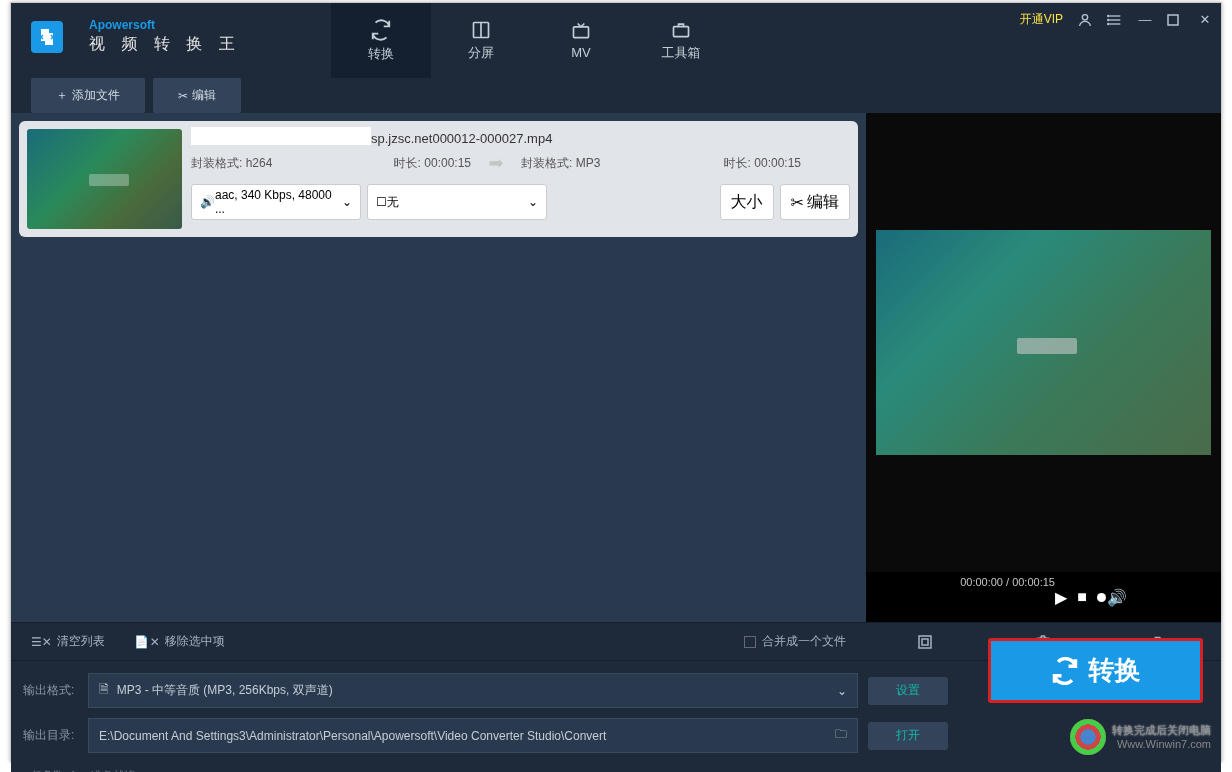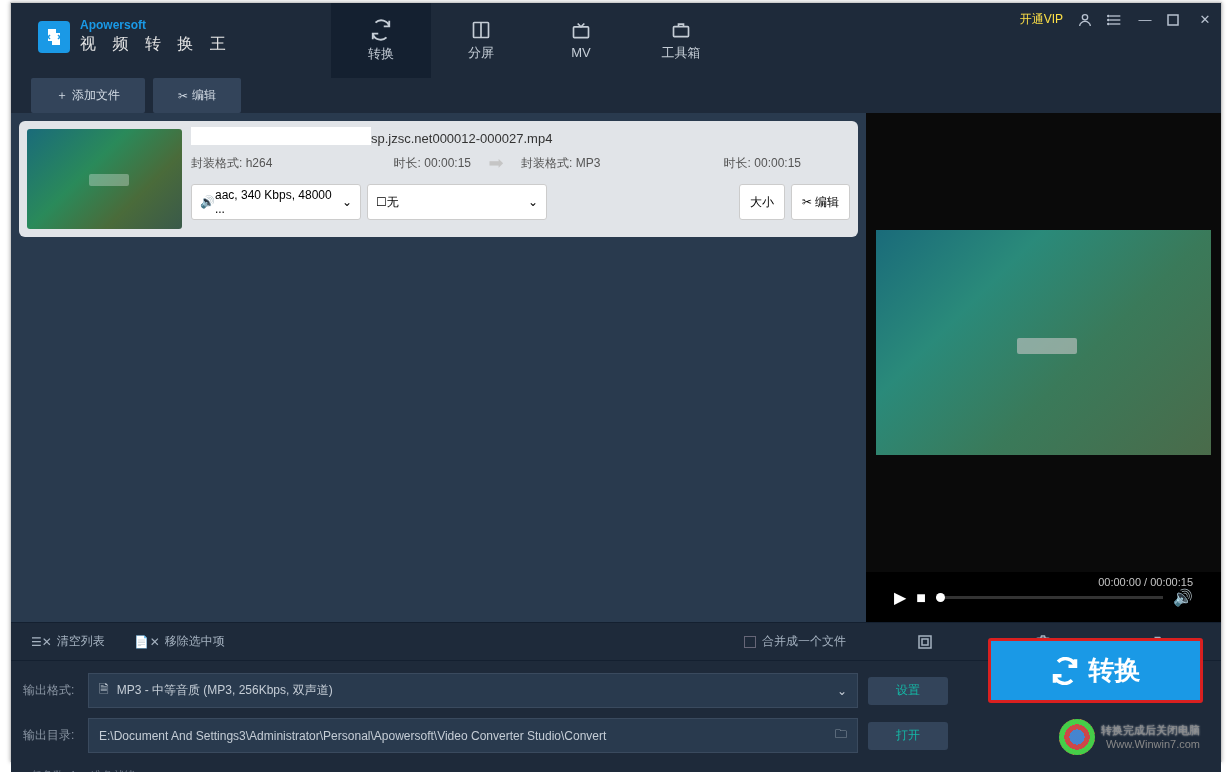--- a/index.html
+++ b/index.html
@@ -1,19 +1,19 @@
 <!DOCTYPE html>
 <html><head>
 <meta charset="utf-8">
 <style>
 *{margin:0;padding:0;box-sizing:border-box;font-family:"Microsoft YaHei",Arial,sans-serif;}
 body{background:#fff;width:1232px;height:772px;overflow:hidden;position:relative;}
 .app{width:1212px;height:760px;background:#1e2a3a;margin:2px auto;border:1px solid #ccc;box-shadow:0 0 4px rgba(0,0,0,0.3);position:relative;}
 .titlebar{height:75px;background:#1e2a3a;display:flex;align-items:flex-start;position:relative;}
-.logo-area{display:flex;align-items:center;padding:15px 27px;gap:10px;}
+.logo-area{display:flex;align-items:center;padding:15px 20px;gap:26px;}
 .logo-icon{width:32px;height:32px;background:#1a99e6;border-radius:4px;display:flex;align-items:center;justify-content:center;color:#fff;font-size:18px;}
 .logo-text{color:#1a99e6;font-size:12px;font-weight:bold;}
 .app-title{color:#e5e5e5;font-size:16px;letter-spacing:6px;margin-top:2px;}
 .top-nav{display:flex;margin-left:auto;position:absolute;left:320px;top:0;}
 .nav-item{width:100px;height:75px;display:flex;flex-direction:column;align-items:center;justify-content:center;color:#c5cdd6;font-size:13px;cursor:pointer;gap:4px;}
 .nav-item.active{background:#142030;}
 .nav-icon{font-size:20px;}
 .window-controls{position:absolute;right:8px;top:8px;display:flex;align-items:center;gap:14px;color:#b8c2d0;font-size:13px;}
 .vip{color:#fde047;font-size:12px;}
 .wc-icon{cursor:pointer;width:16px;text-align:center;}
@@ -29,46 +29,46 @@
 .white-overlay{position:absolute;left:0;top:-2px;width:180px;height:18px;background:#fff;}
 .info-row{display:flex;font-size:12px;color:#555;align-items:center;}
 .info-col{width:150px;}
 .info-col2{width:130px;text-align:right;}
 .arrow-col{width:50px;color:#c5c5c5;font-size:18px;text-align:center;}
 .controls-row{display:flex;gap:6px;margin-top:6px;}
 .sel{background:#fff;border:1px solid #ccc;padding:3px 8px;font-size:12px;display:flex;align-items:center;justify-content:space-between;border-radius:3px;cursor:pointer;}
 .sel-audio{width:170px;}
 .sel-none{width:180px;}
 .spacer{flex:1;}
-.small-btn{background:#fff;border:1px solid #ccc;padding:3px 10px;font-size:12px;border-radius:3px;cursor:pointer;display:flex;align-items:center;gap:3px;}
+.small-btn{background:#fff;border:1px solid #ccc;padding:3px 10px;font-size:16px;border-radius:3px;cursor:pointer;display:flex;align-items:center;gap:3px;}
 .preview-panel{width:355px;background:#000;display:flex;flex-direction:column;}
 .video-area{flex:1;background:#0a0a0a;display:flex;align-items:center;justify-content:center;}
 .video-thumb{width:335px;height:225px;background:linear-gradient(135deg,#1a6b7a 0%,#2a8a7a 30%,#3a7a5a 60%,#4a6b4a 100%);position:relative;}
 .video-thumb::after{content:"";position:absolute;left:42%;top:48%;width:60px;height:16px;background:rgba(200,200,200,0.6);border-radius:2px;}
-.play-bar{height:50px;background:#000;display:flex;flex-direction:column;padding:4px 28px;}
+.play-bar{height:50px;background:#000;display:flex;padding:4px 28px;justify-content:center;}
 .time-row{color:#c5c5c5;font-size:11px;text-align:right;}
 .control-row{display:flex;align-items:center;gap:10px;color:#fff;}
 .play-icon{cursor:pointer;}
 .progress{flex:1;height:3px;background:#333;position:relative;}
 .progress-dot{position:absolute;left:0;top:-3px;width:9px;height:9px;background:#fff;border-radius:50%;}
 .list-footer{height:38px;background:#1e2a3a;border-top:1px solid #142030;display:flex;align-items:center;padding:0 20px;color:#a5b2c0;font-size:12px;gap:30px;}
 .list-footer .ft-item{display:flex;align-items:center;gap:5px;cursor:pointer;}
 .lf-right{margin-left:auto;display:flex;align-items:center;gap:6px;}
 .checkbox{width:12px;height:12px;border:1px solid #667;display:inline-block;}
 .preview-footer{height:38px;background:#1e2a3a;border-top:1px solid #142030;display:flex;align-items:center;justify-content:space-around;color:#a5b2c0;font-size:16px;}
 .preview-footer span{cursor:pointer;}
 .bottom-panel{height:100px;background:#1e2a3a;border-top:1px solid #142030;padding:12px 12px;display:flex;flex-direction:column;gap:10px;}
 .output-row{display:flex;align-items:center;gap:10px;color:#8a95a3;font-size:12px;}
 .output-label{width:55px;}
 .output-field{flex:1;max-width:770px;background:#293a4e;border:1px solid #3a4a5e;padding:6px 10px;display:flex;align-items:center;gap:8px;color:#c5cdd6;cursor:pointer;}
 .output-field .chev{margin-left:auto;}
 .side-btn{width:80px;height:28px;background:#33445a;color:#14b8a6;border:none;font-size:12px;cursor:pointer;border-radius:3px;}
 .convert-btn{width:215px;height:65px;background:#1a99e6;border:3px solid #d92020;color:#fff;font-size:26px;font-weight:bold;display:flex;align-items:center;justify-content:center;gap:10px;cursor:pointer;position:absolute;right:18px;bottom:58px;border-radius:3px;}
 .status-bar{height:30px;background:#1e2a3a;display:flex;align-items:center;padding:0 20px;color:#6a7585;font-size:11px;gap:15px;}
-.watermark{position:absolute;right:21px;bottom:6px;display:flex;align-items:center;gap:6px;}
+.watermark{position:absolute;right:10px;bottom:6px;display:flex;align-items:center;gap:6px;}
 .win-logo{width:36px;height:36px;background:radial-gradient(circle,#4a8fe0 30%,#e04a4a 30% 50%,#4ae04a 50% 70%,#e0c04a 70%);border-radius:50%;opacity:0.9;}
 .wm-text{font-size:11px;color:#888;text-align:right;line-height:1.3;}
 .wm-text .cn{text-shadow:0 0 2px #fff;}
 svg{display:block;}
 </style>
 </head>
 <body>
 
 <div class="app">
 

